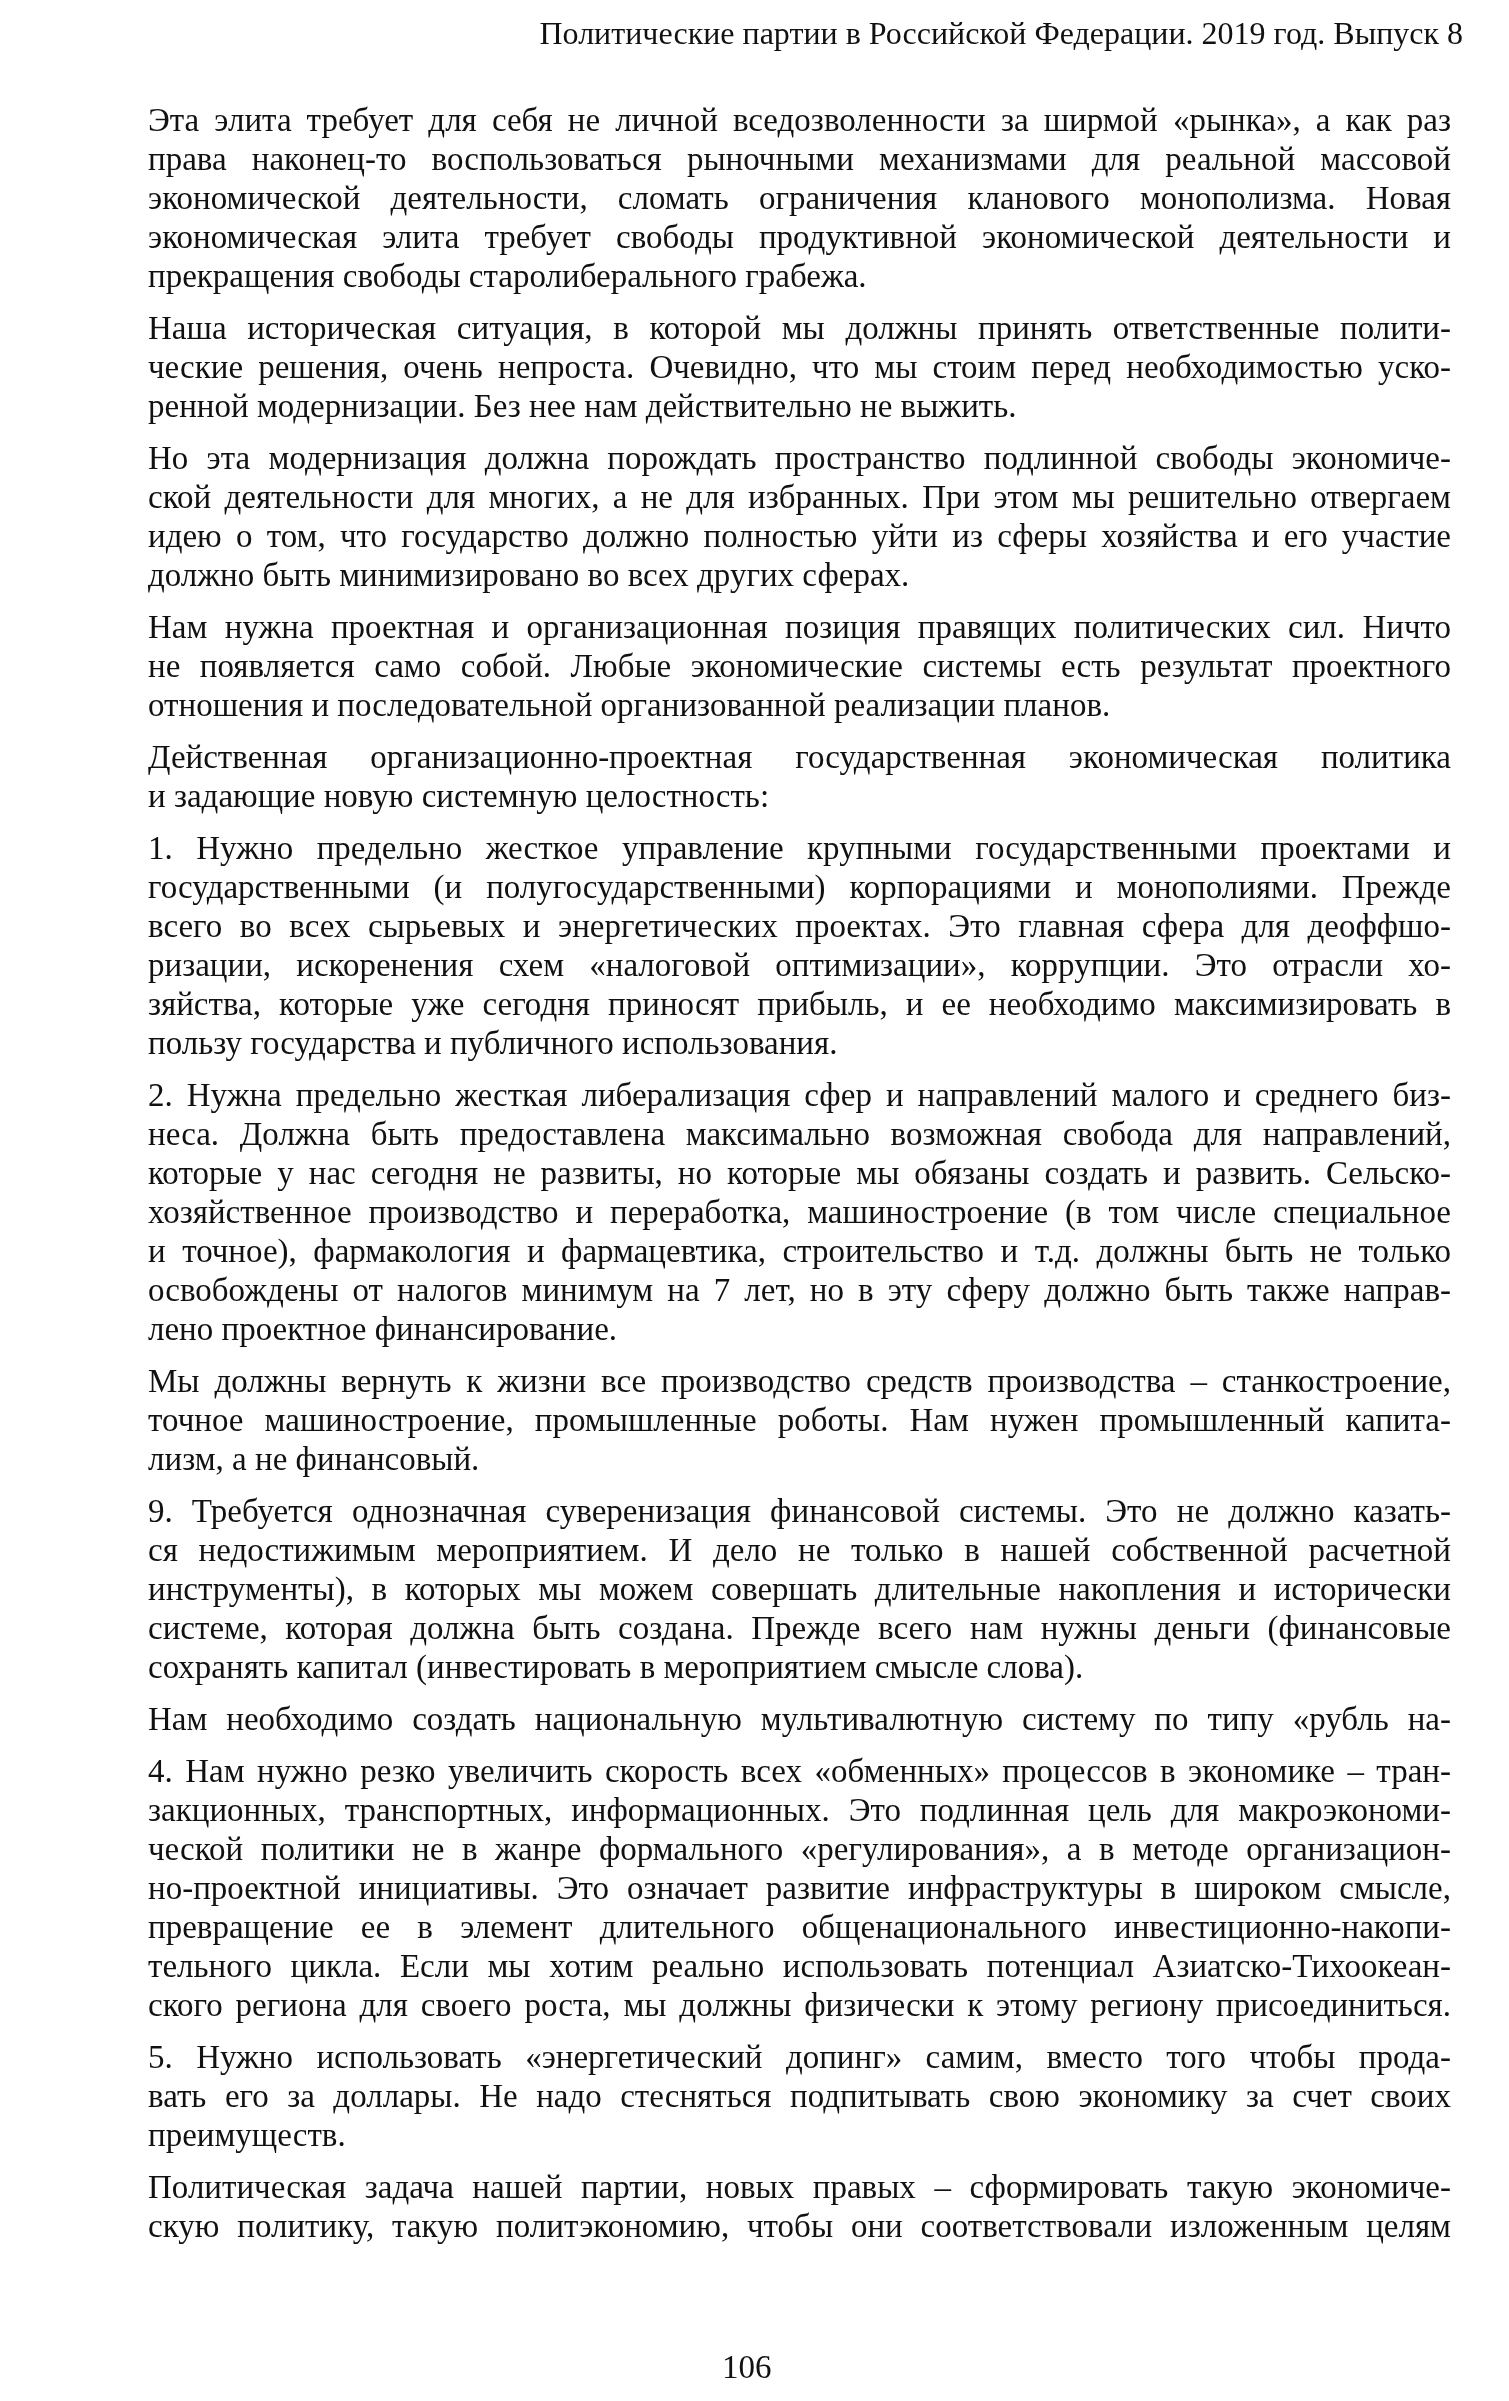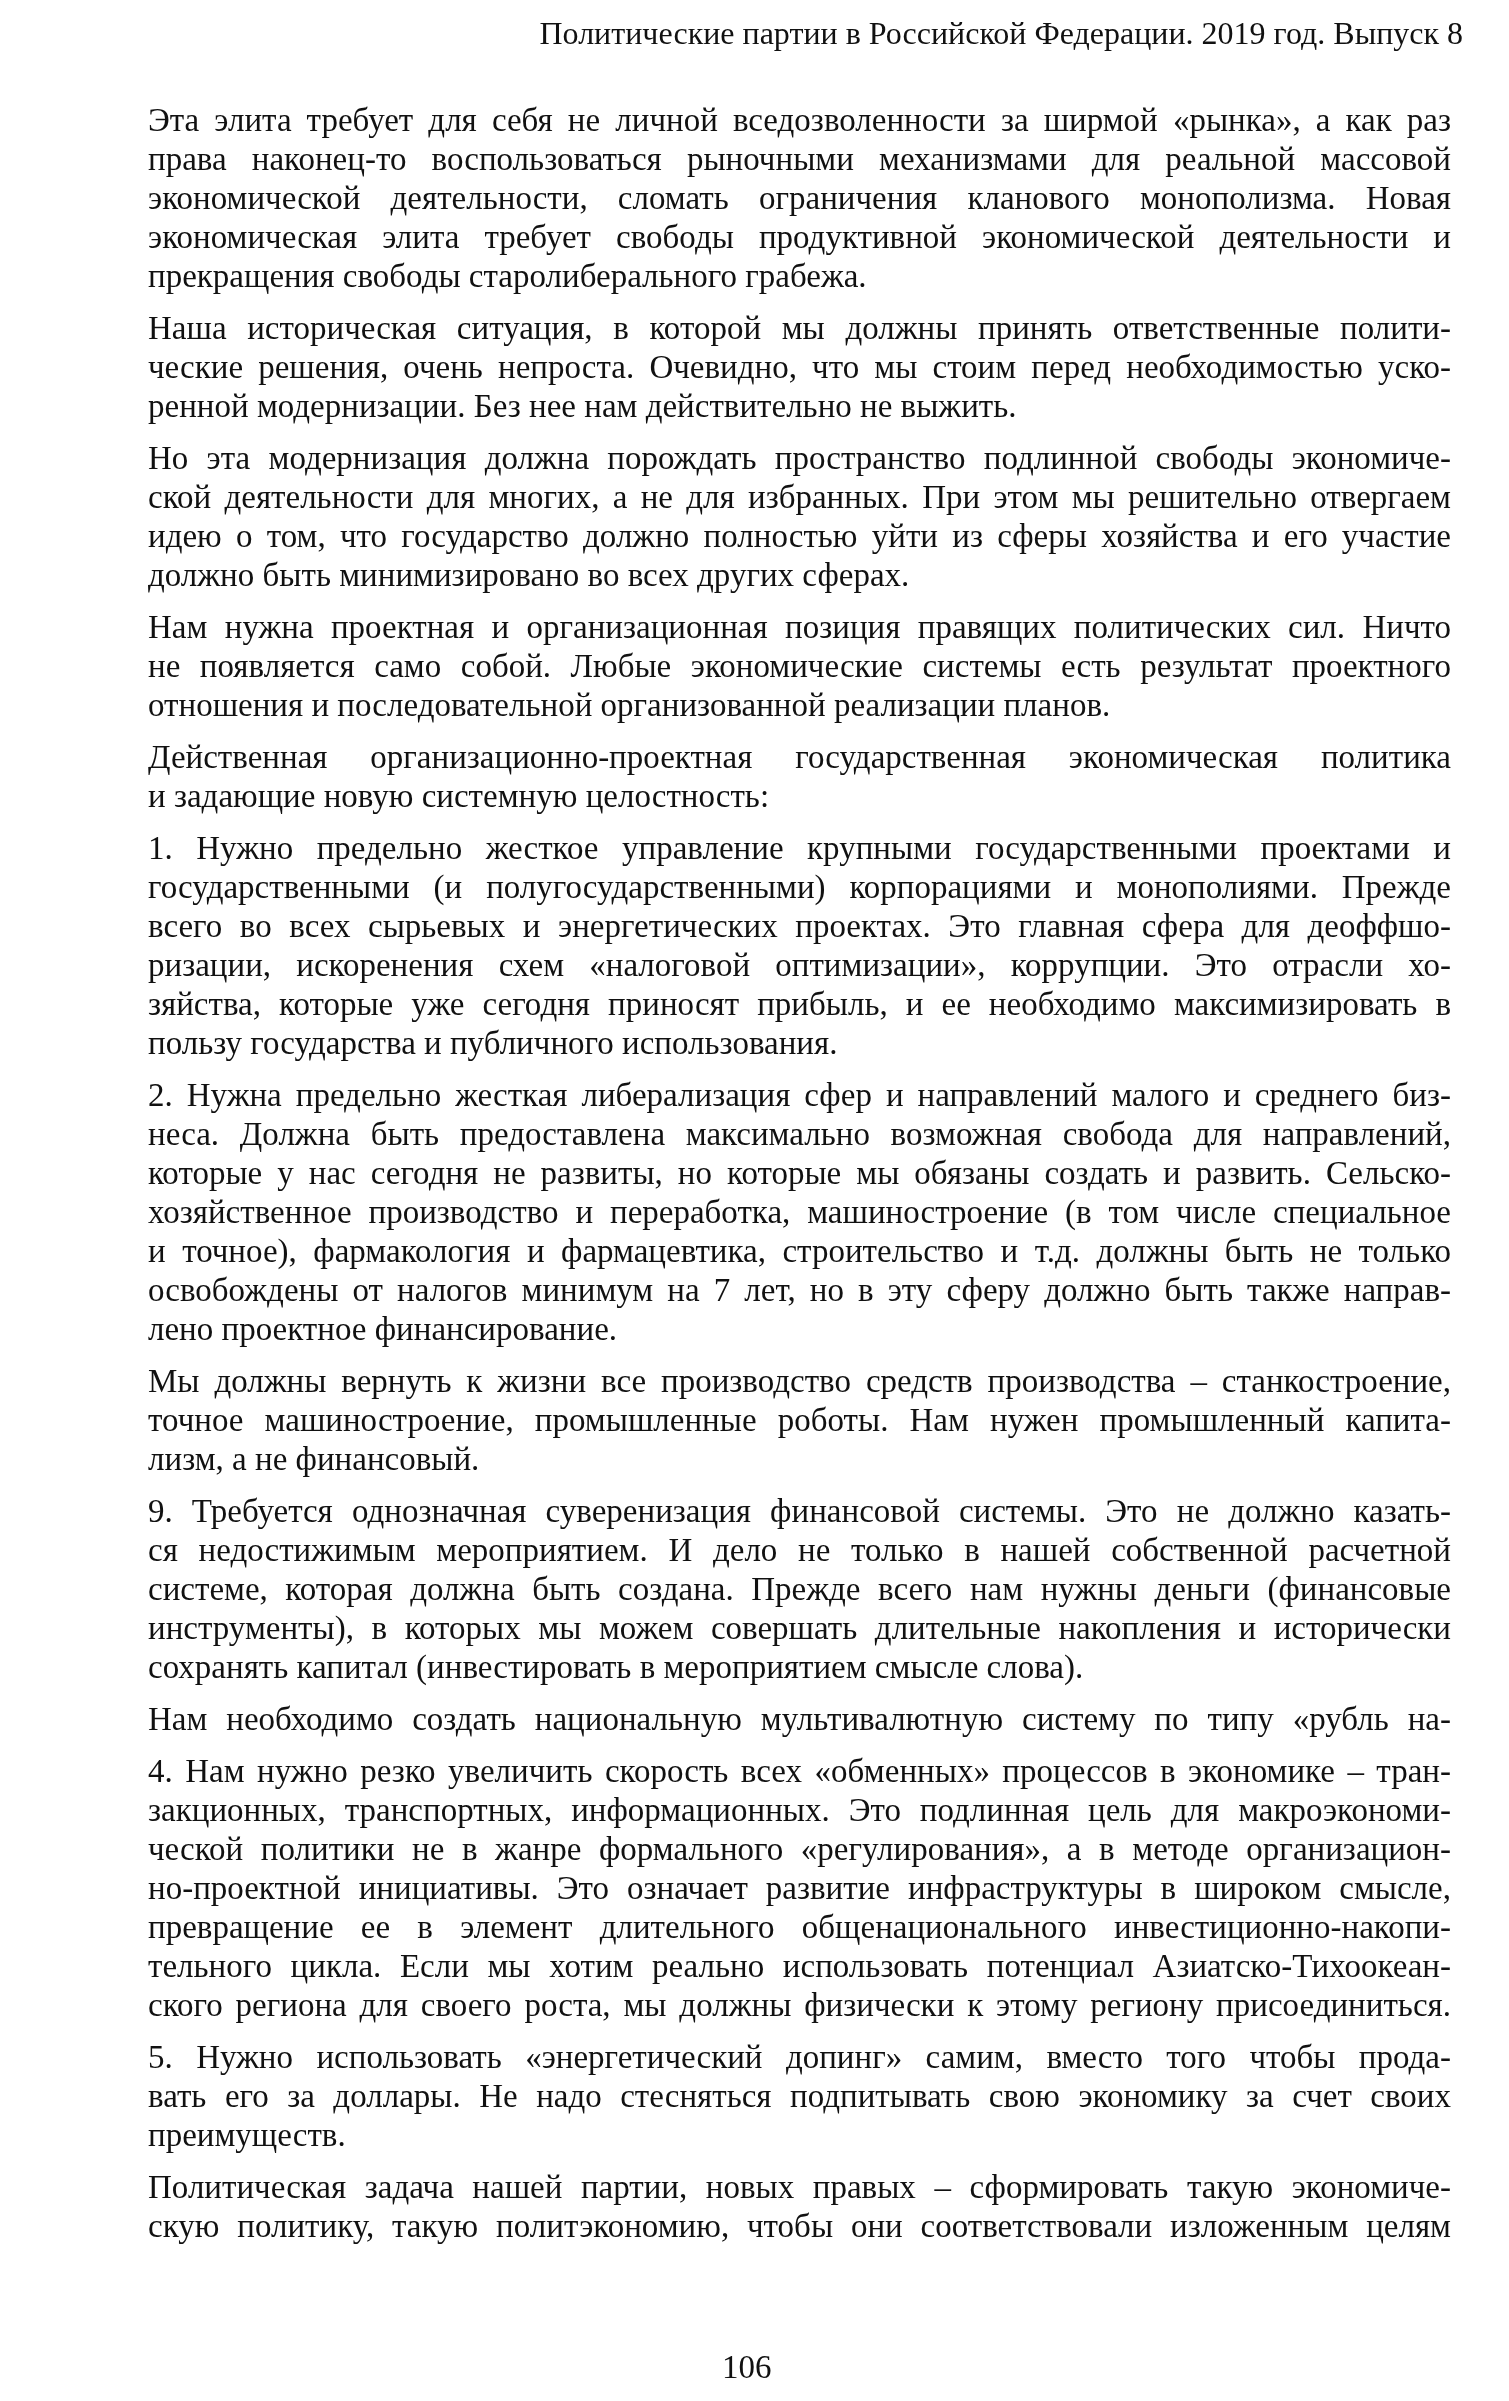--- a/index.html
+++ b/index.html
@@ -74,22 +74,22 @@
 
   <p class="para">
     <span class="line">Мы должны вернуть к жизни все производство средств производства – станкостроение,</span>
     <span class="line">точное машиностроение, промышленные роботы. Нам нужен промышленный капита-</span>
     <span class="line last">лизм, а не финансовый.</span>
   </p>
 
   <p class="para">
     <span class="line">9. Требуется однозначная суверенизация финансовой системы. Это не должно казать-</span>
     <span class="line">ся недостижимым мероприятием. И дело не только в нашей собственной расчетной</span>
+    <span class="line">инструменты), в которых мы можем совершать длительные накопления и исторически</span>
     <span class="line">системе, которая должна быть создана. Прежде всего нам нужны деньги (финансовые</span>
-    <span class="line">инструменты), в которых мы можем совершать длительные накопления и исторически</span>
     <span class="line last">сохранять капитал (инвестировать в мероприятием смысле слова).</span>
   </p>
 
   <p class="para">
     <span class="line">Нам необходимо создать национальную мультивалютную систему по типу «рубль на-</span>
   </p>
 
   <p class="para">
     <span class="line">4. Нам нужно резко увеличить скорость всех «обменных» процессов в экономике – тран-</span>
     <span class="line">закционных, транспортных, информационных. Это подлинная цель для макроэкономи-</span>

